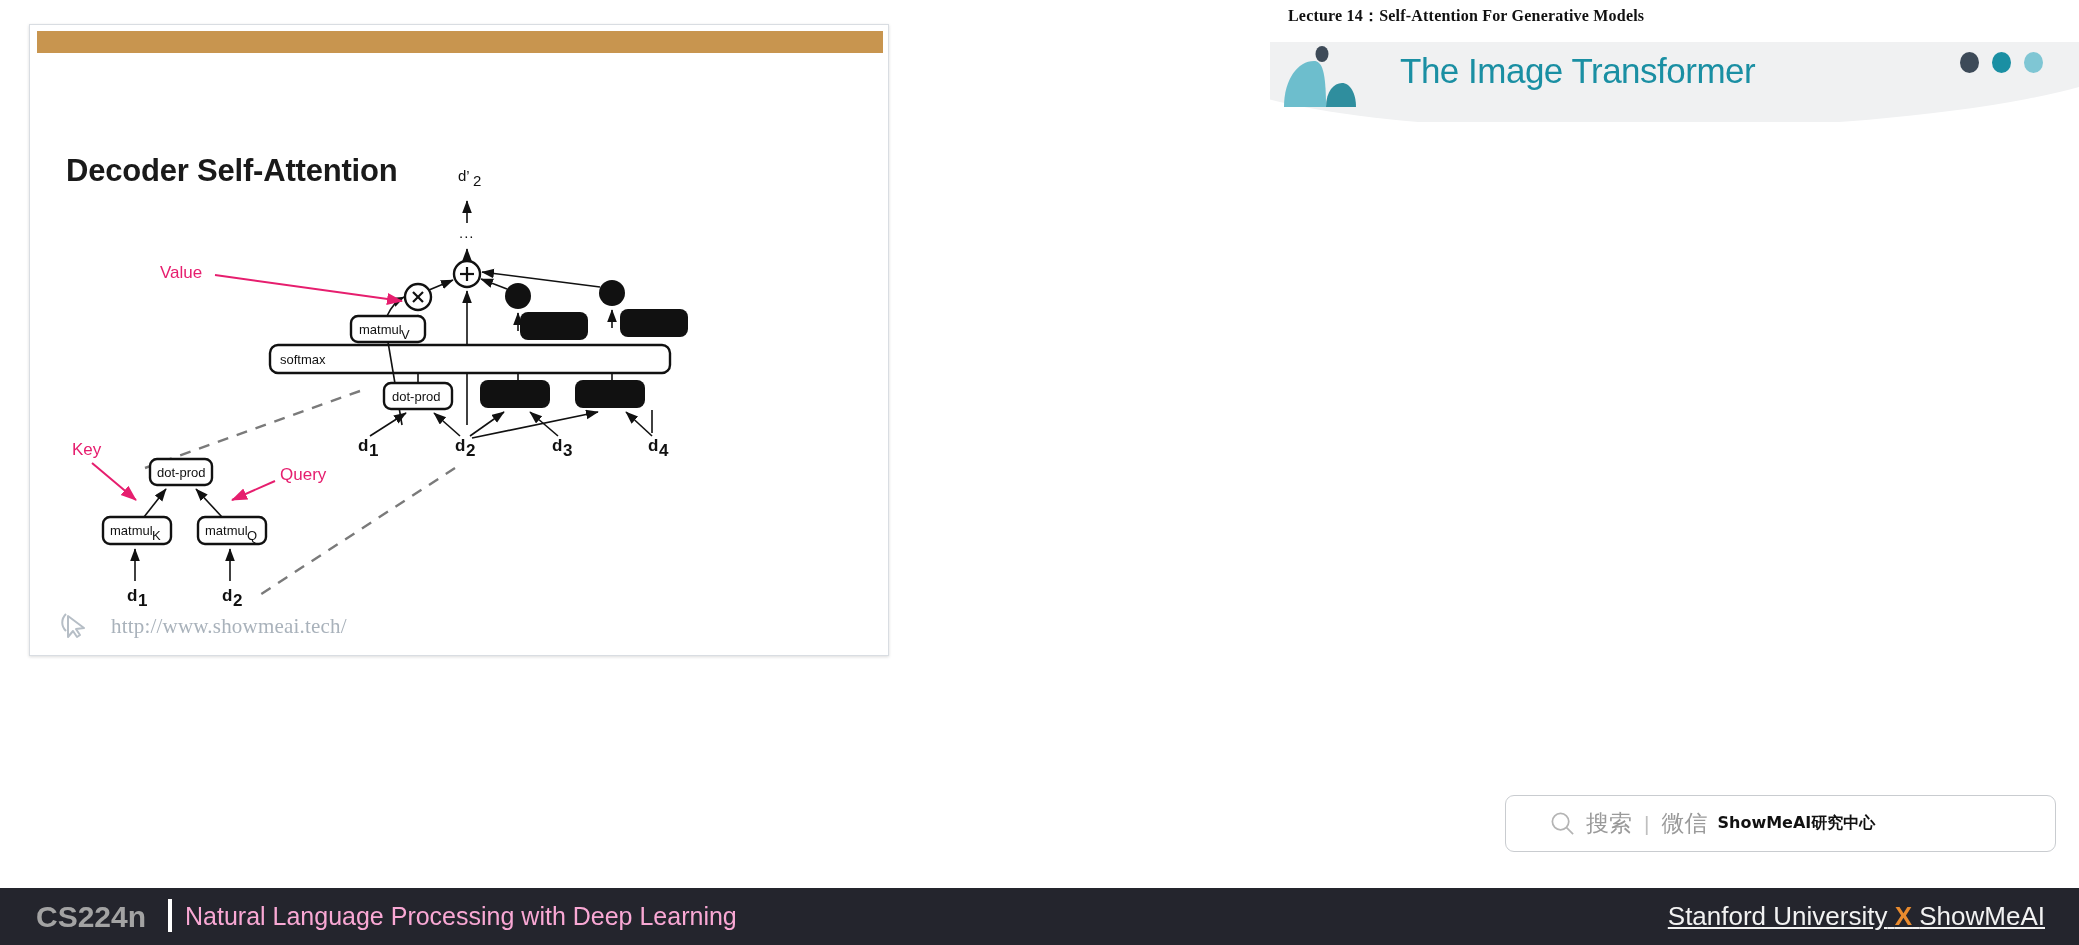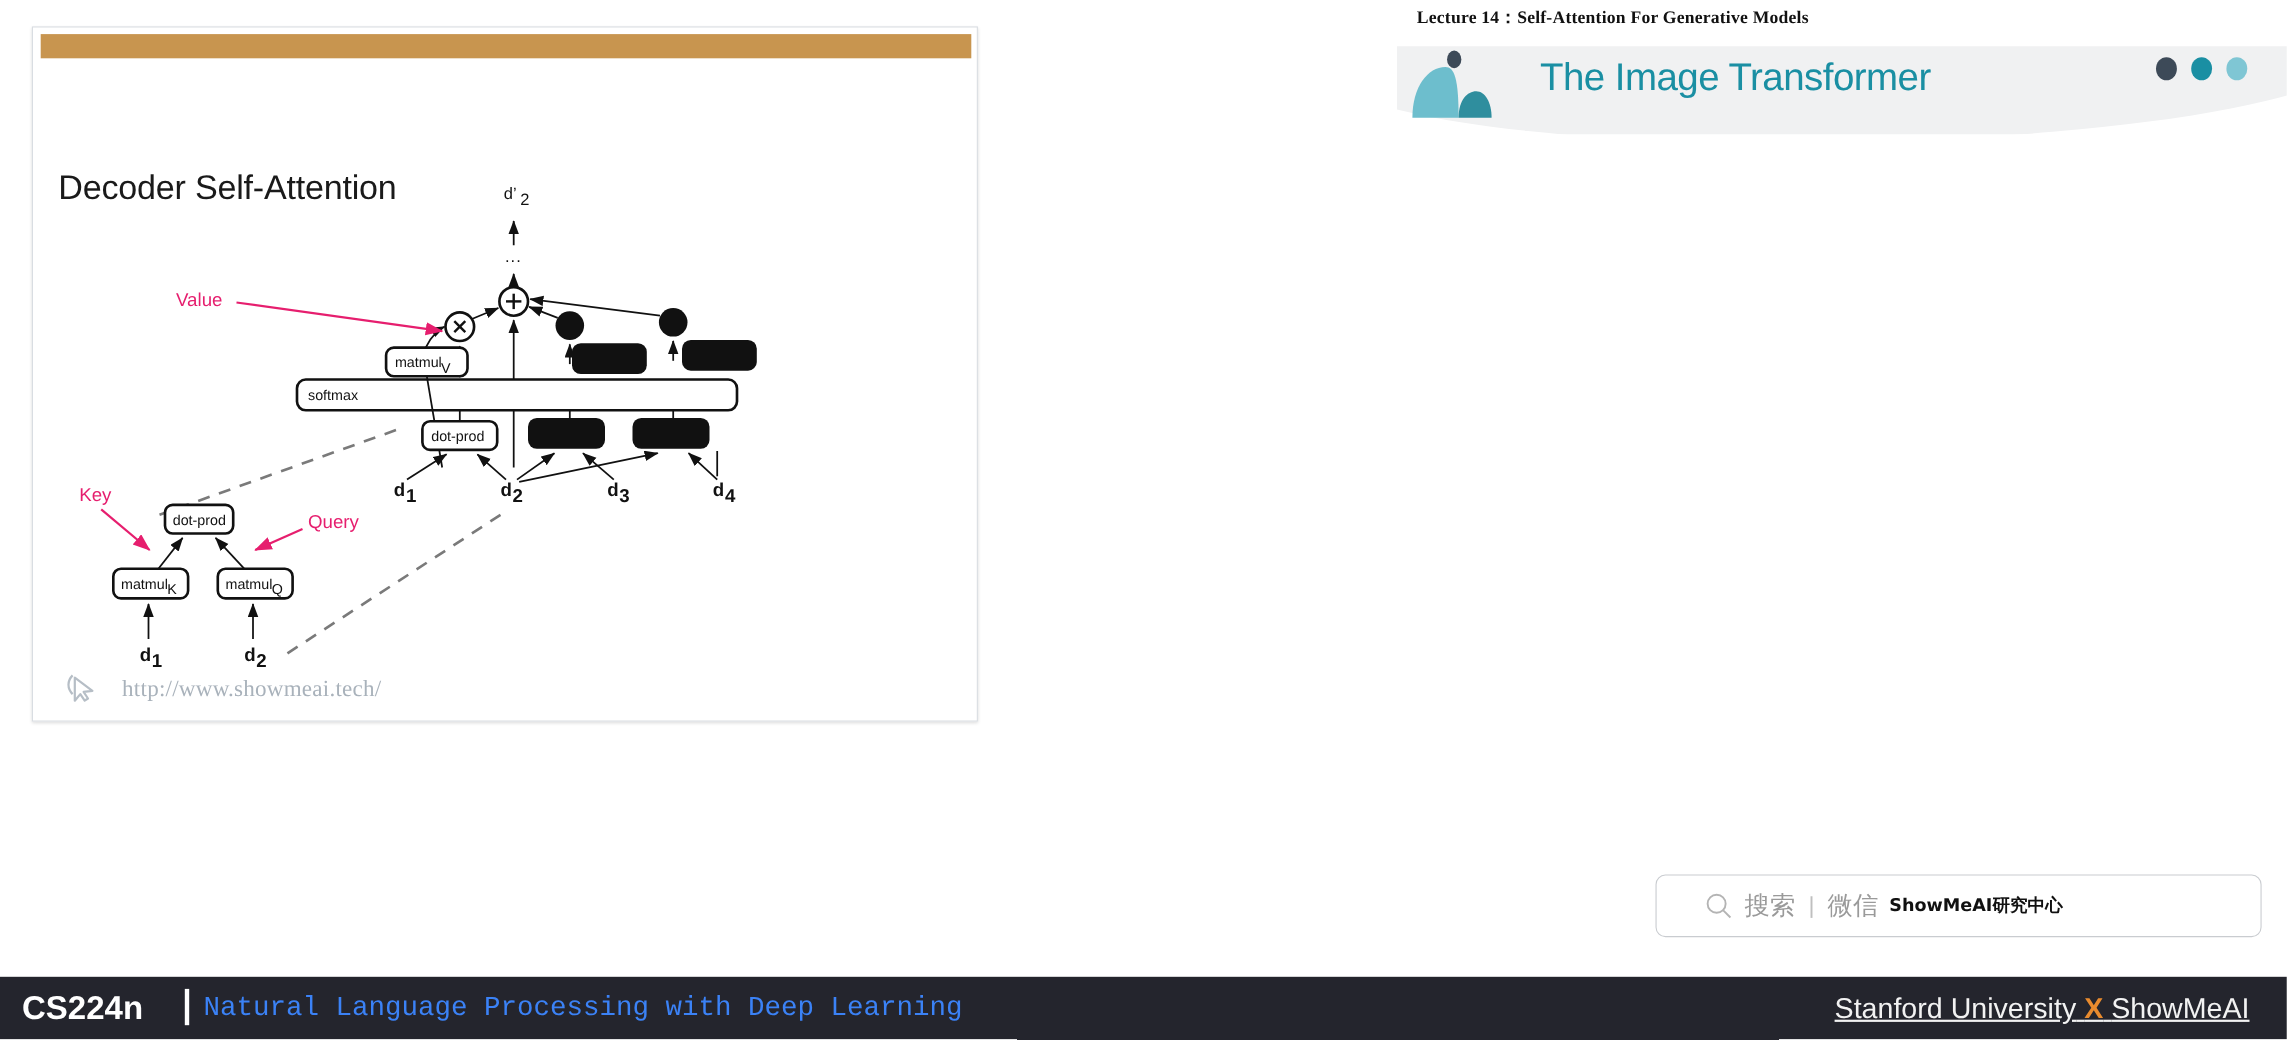--- a/index.html
+++ b/index.html
@@ -31,26 +31,27 @@
     background: #c8954f;
   }
   .slide-canvas {
     position: absolute;
     left: 0; top: 28px;
     width: 858px; height: 602px;
     overflow: hidden;
   }
   .slide-title {
     position: absolute;
-    left: 23px; top: 100px;
+    left: 36px; top: 100px;
     font-size: 31px;
     color: #1a1a1a;
     font-family: "Liberation Sans", sans-serif;
     letter-spacing: -0.2px;
     white-space: nowrap;
+    font-weight: bold;
   }
   .url-row {
     position: absolute;
     left: 30px; bottom: 14px;
     display: flex; align-items: center; gap: 21px;
   }
   .url-text {
     font-size: 21px;
     color: #a9b2bb;
     font-family: "Liberation Serif", serif;
@@ -118,32 +119,32 @@
   }
 
   
   .footer {
     position: absolute;
     left: 0; bottom: 0;
     width: 2079px; height: 57px;
     background: #24252d;
   }
   .f-course {
-    position: absolute; left: 20px; top: 12px;
-    font-size: 30px; font-weight: bold; color: #ffffff;
+    position: absolute; left: 36px; top: 12px;
+    font-size: 30px; font-weight: bold; color: #a3a3a3;
     font-family: "Liberation Sans", sans-serif;
   }
   .f-bar {
     position: absolute; left: 168px; top: 11px;
     width: 4px; height: 33px; background: #ffffff;
   }
   .f-sub {
     position: absolute; left: 185px; top: 14px;
-    font-size: 25px; color: #3b82f6;
-    font-family: Liberation Mono, monospace;
+    font-size: 25px; color: #f9a8d4;
+    font-family: Liberation Sans, sans-serif;
   }
   .f-right {
     position: absolute; right: 34px; top: 13px;
     font-size: 26px; color: #f2f2f2;
     font-family: "Liberation Sans", sans-serif;
     white-space: nowrap;
     text-decoration: underline;
   }
   .f-x { color: #e98b2e; font-weight: bold; }
 

